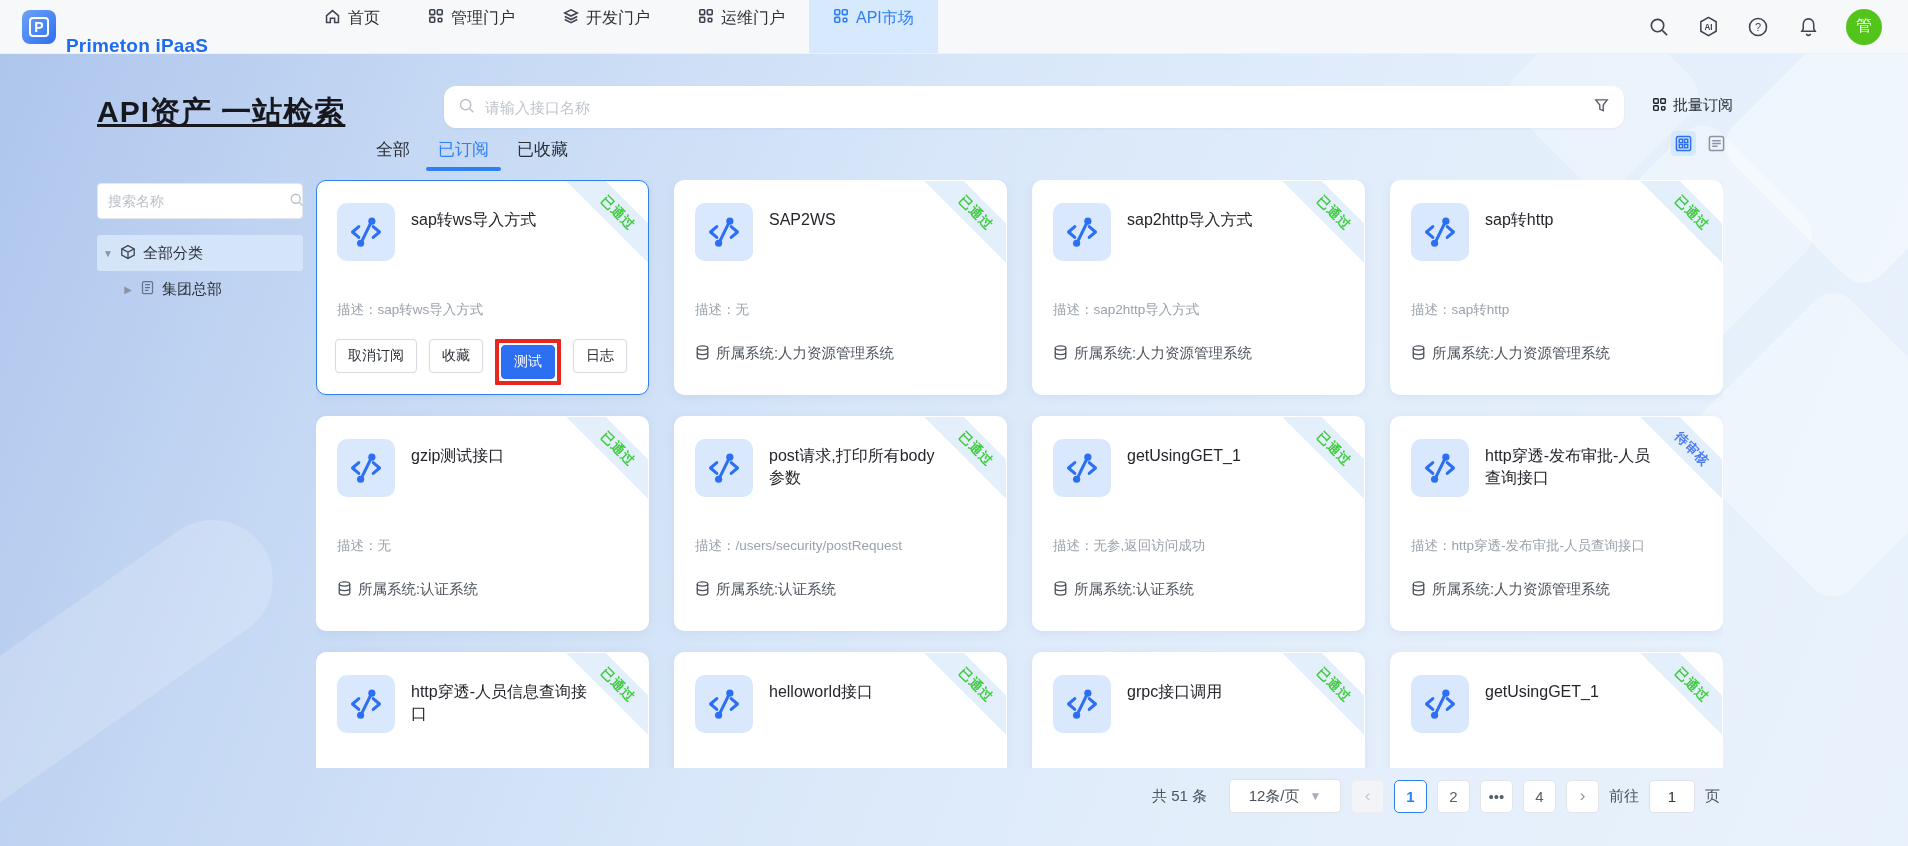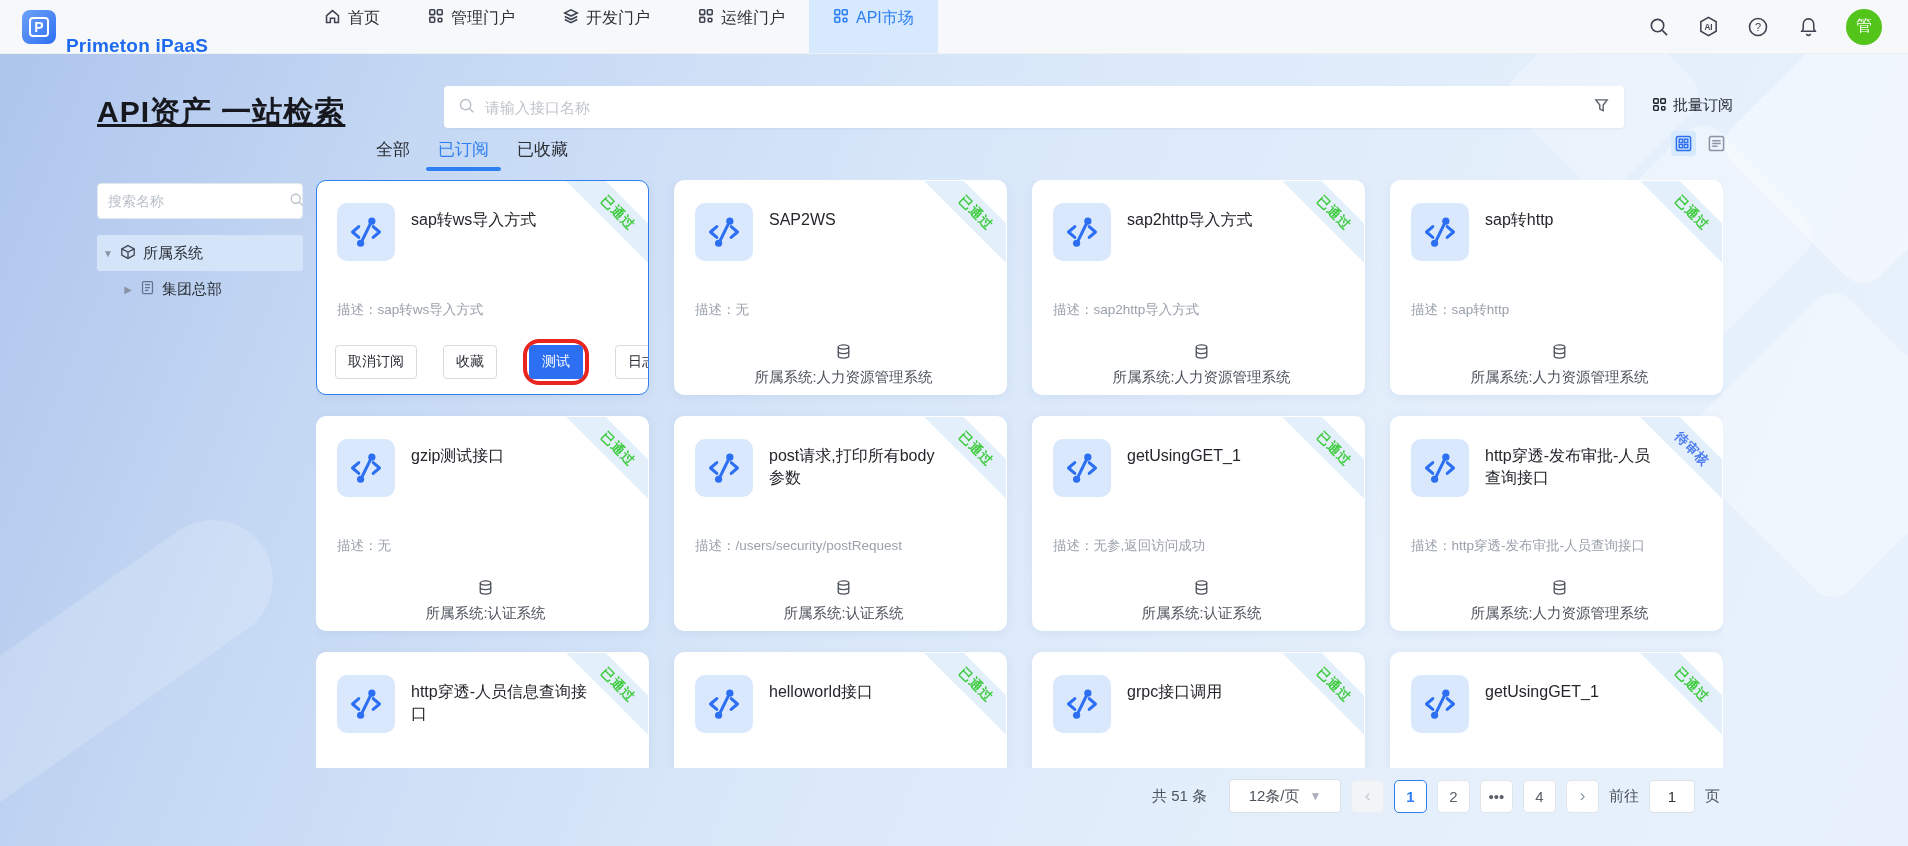--- a/index.html
+++ b/index.html
@@ -33,21 +33,21 @@
   .nav-item.active{ background:#d7e9fc; color:#2d7ff2; }
   .nav-item.active svg{ stroke:#2d7ff2; }
   .nav-right{ margin-left:auto; display:flex; align-items:center; gap:26px; padding-right:26px;}
   .tool-icon{ width:24px; height:24px; display:flex; align-items:center; justify-content:center; cursor:pointer;}
   .avatar{ width:36px; height:36px; border-radius:50%; background:#52c41a; color:#fff;
     display:flex; align-items:center; justify-content:center; font-size:16px; cursor:pointer;}
 
   
   .page-title{ position:absolute; left:97px; top:92px; font-size:30px; font-weight:bold; color:#16181d; letter-spacing:1px; z-index:5;text-decoration:underline;}
   .main-search{ position:absolute; left:444px; top:86px; width:1180px; height:42px; background:#fff;
-    border-radius:4px; display:flex; align-items:center; padding:0 14px; z-index:5; box-shadow:0 1px 2px rgba(80,110,160,.08);}
+    border-radius:12px; display:flex; align-items:center; padding:0 14px; z-index:5; box-shadow:0 1px 2px rgba(80,110,160,.08);}
   .main-search input{ flex:1; border:none; outline:none; font-size:15px; color:#333; margin-left:10px; background:transparent;}
   .main-search input::placeholder{ color:#bfc4cc; }
   .batch-subscribe{ position:absolute; left:1652px; top:96px; display:flex; align-items:center; gap:6px;
     font-size:15px; color:#1f2329; cursor:pointer; z-index:5;}
 
   
   .tabs{ position:absolute; left:376px; top:138px; display:flex; gap:28px; z-index:5;}
   .tab{ font-size:17px; color:#2b2f36; padding-bottom:10px; position:relative; cursor:pointer;}
   .tab.active{ color:#2d7ff2; }
   .tab.active::after{ content:""; position:absolute; left:-12px; right:-12px; bottom:0; height:4px; background:#2d7ff2; border-radius:2px;}
@@ -72,26 +72,26 @@
     display:grid; grid-template-columns:repeat(4,333px); grid-auto-rows:215px; column-gap:25px; row-gap:21px; z-index:5;}
   .card{ background:#fff; border-radius:10px; position:relative; overflow:hidden;
     box-shadow:0 2px 10px rgba(90,120,170,.10); border:1px solid transparent;}
   .card.selected{ border:1px solid #2d7ff2; }
   .api-icon{ position:absolute; left:20px; top:22px; width:58px; height:58px; border-radius:10px; background:#d9e8fd;
     display:flex; align-items:center; justify-content:center;}
   .card-title{ position:absolute; left:94px; top:28px; right:58px; font-size:16px; color:#24262b; line-height:22px; font-weight:500;}
   .card-desc{ position:absolute; left:20px; top:120px; right:20px; font-size:13.5px; color:#9aa1ab;
     white-space:nowrap; overflow:hidden; text-overflow:ellipsis;}
   .card-system{ position:absolute; left:20px; top:163px; right:14px; font-size:14.5px; color:#4d535c;
-    display:flex; align-items:center; gap:6px; white-space:nowrap;flex-direction:column;}
-  .card-buttons{ position:absolute; left:18px; top:158px; right:10px; display:flex; align-items:center; gap:26px;}
+    display:flex; align-items:center; gap:6px; white-space:nowrap;}
+  .card-buttons{ position:absolute; left:18px; top:158px; right:10px; display:flex; align-items:flex-start; gap:12px;}
   .card-btn{ background:#fff; border:1px solid #d6dae1; border-radius:4px; padding:7px 12px;
     font-size:14px; color:#2b2f36; cursor:pointer; font-family:inherit; white-space:nowrap;}
   .card-btn.primary{ background:#2d6ff2; border-color:#2d6ff2; color:#fff; font-weight:500;}
-  .red-box{ display:inline-flex; border:4px solid #e8251f; border-radius:16px; padding:2px;}
+  .red-box{ display:inline-flex; border:4px solid #e8251f; border-radius:1px; padding:2px;}
   .ribbon-wrap{ position:absolute; right:0; top:0; width:92px; height:92px; overflow:hidden; pointer-events:none;}
   .ribbon{ position:absolute; top:18px; right:-36px; width:132px; transform:rotate(45deg);
     background:rgba(225,239,252,.92); text-align:center; padding:5px 0; font-size:13px; font-weight:bold;
     color:#3ecb3e; letter-spacing:1px;}
   .ribbon.pending{ color:#4d7bf0; }
 
   
   .pagination{ position:absolute; right:188px; top:779px; height:34px; display:flex; align-items:center; gap:10px;
     font-size:15px; color:#4d535c; z-index:5;}
   .page-size{ width:112px; height:34px; background:#fff; border:1px solid #dde1e8; border-radius:4px;
@@ -248,21 +248,21 @@
           <path d="M13.5 13.5 L18 18"></path>
         </svg></span>
   </div>
   <div class="tree">
     <div class="tree-row selected">
       <span class="caret">▼</span>
       <span><svg width="16" height="16" viewBox="0 0 18 18" fill="none" stroke="#434a56" stroke-width="1.5">
             <path d="M9 1.8 L16 5.5 V12.5 L9 16.2 L2 12.5 V5.5 Z"></path>
             <path d="M2 5.5 L9 9 L16 5.5 M9 9 V16"></path>
           </svg></span>
-      <span>所属系统</span>
+      <span>全部分类</span>
     </div>
     <div class="tree-row child">
       <span class="caret">▶</span>
       <span><svg width="15" height="15" viewBox="0 0 18 18" fill="none" stroke="#64748f" stroke-width="1.5">
             <rect x="3" y="1.8" width="12" height="14.5" rx="1.5"></rect>
             <path d="M6 5.5 H12 M6 9 H12 M6 12.5 H10"></path>
           </svg></span>
       <span>集团总部</span>
     </div>
   </div>

